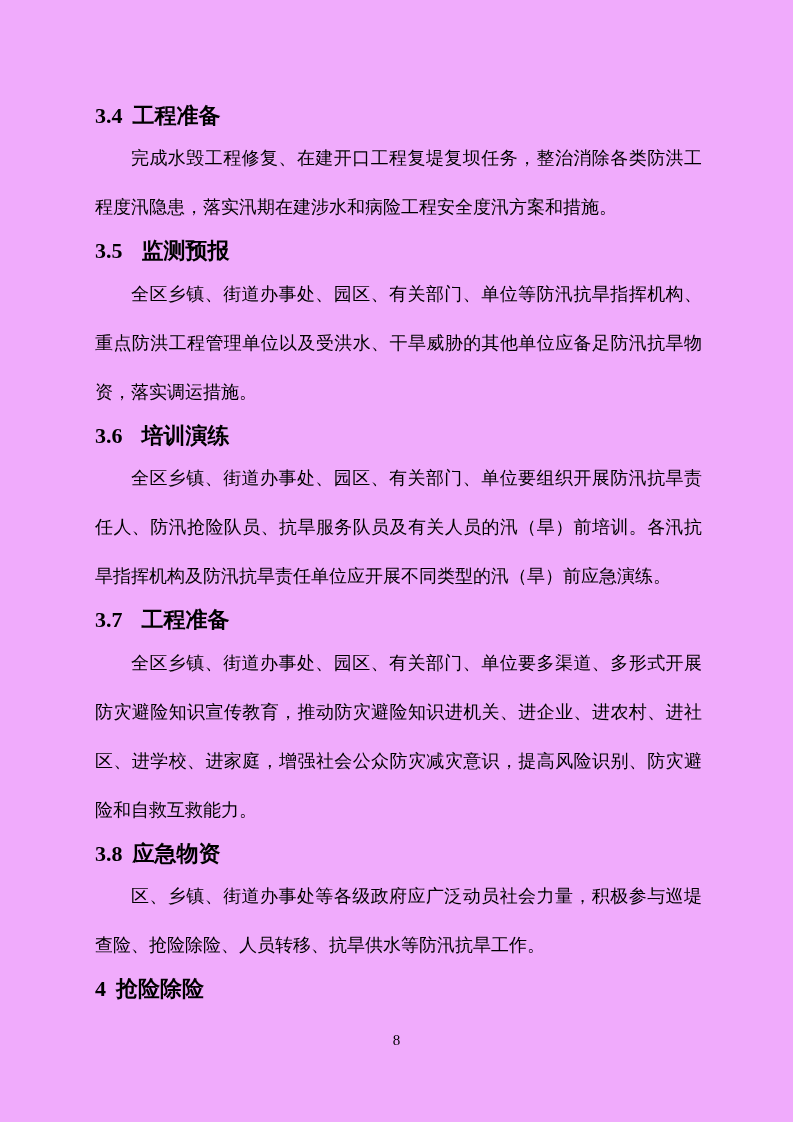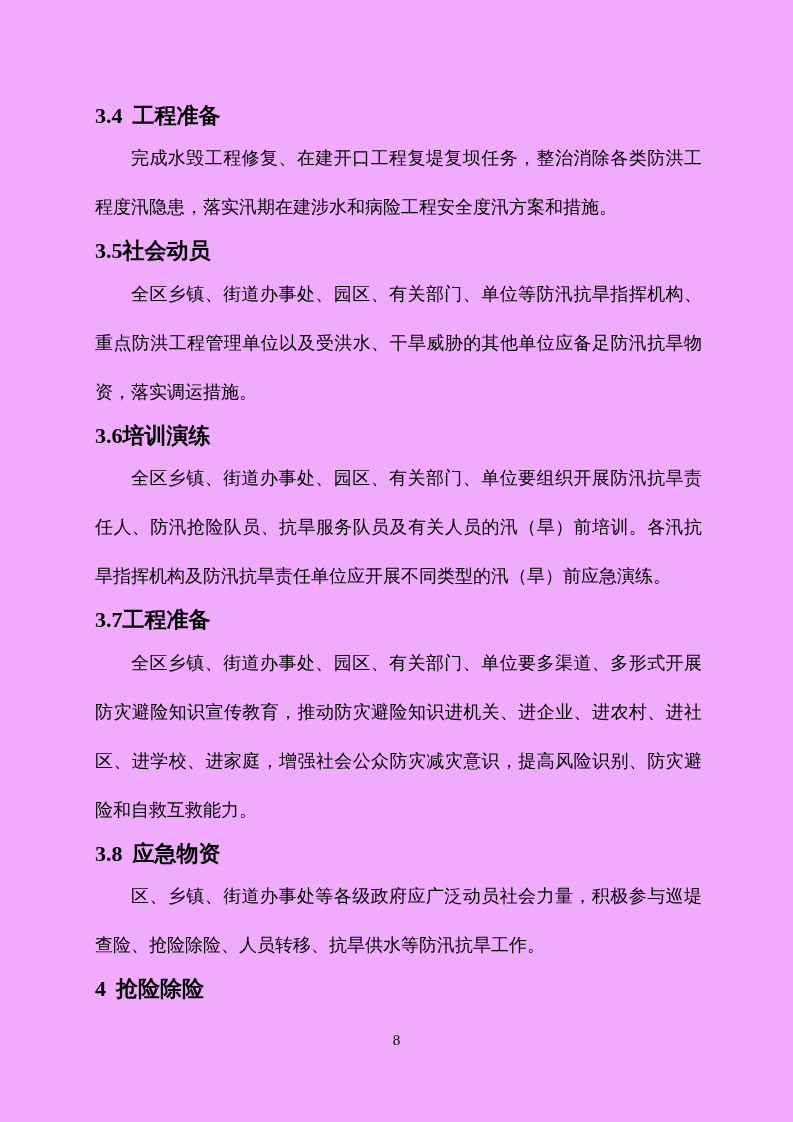--- a/index.html
+++ b/index.html
@@ -32,21 +32,21 @@
     white-space: nowrap;
     color: #000000;
   }
   .sec-heading .num {
     font-family: "Liberation Serif", "DejaVu Serif", serif;
   }
   .sec-heading .title {
     font-family: "Liberation Sans", "DejaVu Sans", sans-serif;
   }
   .gap-narrow { margin-right: 10px; }
-  .gap-wide   { }
+  .gap-wide   { margin-right: 19px; }
   .para {
     margin: 0;
     padding: 0;
     font-size: 18px;
     line-height: 49px;
     text-indent: 2em;
     text-align: justify;
     text-align-last: left;
     text-justify: inter-character;
     color: #000000;
@@ -67,21 +67,21 @@
 
 <div class="page">
   <div class="content">
 
     <section>
       <h2 class="sec-heading"><span class="num gap-narrow">3.4</span><span class="title">工程准备</span></h2>
       <p class="para">完成水毁工程修复、在建开口工程复堤复坝任务，整治消除各类防洪工程度汛隐患，落实汛期在建涉水和病险工程安全度汛方案和措施。</p>
     </section>
 
     <section>
-      <h2 class="sec-heading"><span class="num gap-wide">3.5</span><span class="title">社会动员</span></h2>
+      <h2 class="sec-heading"><span class="num gap-wide">3.5</span><span class="title">监测预报</span></h2>
       <p class="para">全区乡镇、街道办事处、园区、有关部门、单位等防汛抗旱指挥机构、重点防洪工程管理单位以及受洪水、干旱威胁的其他单位应备足防汛抗旱物资，落实调运措施。</p>
     </section>
 
     <section>
       <h2 class="sec-heading"><span class="num gap-wide">3.6</span><span class="title">培训演练</span></h2>
       <p class="para">全区乡镇、街道办事处、园区、有关部门、单位要组织开展防汛抗旱责任人、防汛抢险队员、抗旱服务队员及有关人员的汛（旱）前培训。各汛抗旱指挥机构及防汛抗旱责任单位应开展不同类型的汛（旱）前应急演练。</p>
     </section>
 
     <section>
       <h2 class="sec-heading"><span class="num gap-wide">3.7</span><span class="title">工程准备</span></h2>

